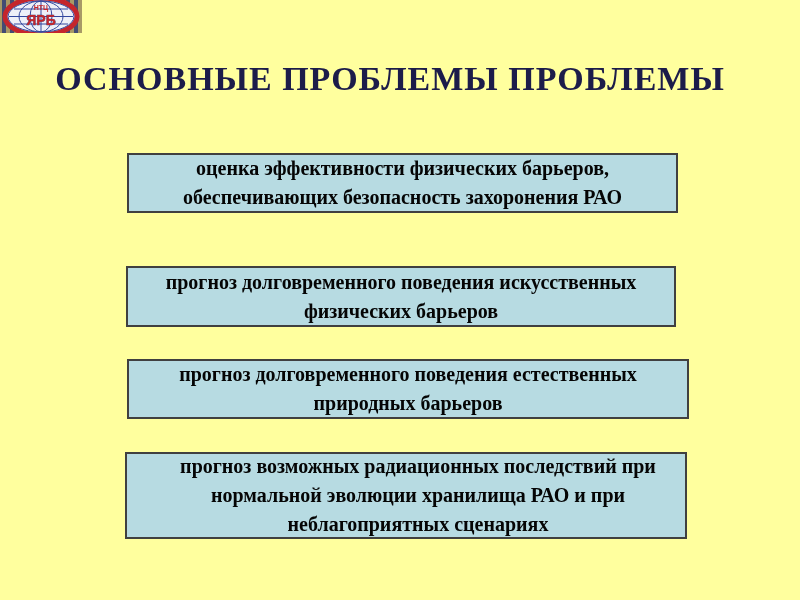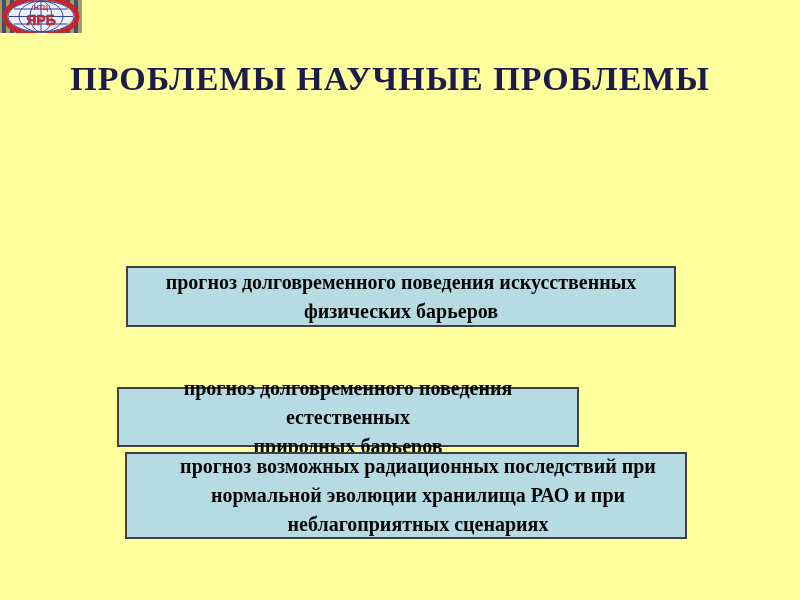--- a/index.html
+++ b/index.html
@@ -57,21 +57,21 @@
     display: block;
     white-space: pre-line;
     font-size: 20px;
     font-weight: bold;
     color: #050505;
     line-height: 29px;
     padding: 0 6px;
   }
   .box-1 { left: 127px; top: 153px; width: 551px; height: 60px; }
   .box-2 { left: 126px; top: 257px; width: 550px; height: 61px; margin-top: 9px; }
-  .box-3 { left: 117px; top: 359px; width: 462px; height: 60px; margin-top: 28px; }
+  .box-3 { left: 127px; top: 359px; width: 562px; height: 60px; }
   .box-4 { left: 125px; top: 452px; width: 562px; height: 87px; padding-left: 24px; }
 </style>
 </head>
 <body>
 
 <div class="slide">
 
   <div class="logo">
     <svg width="82" height="33" viewBox="0 0 82 33">
 
@@ -97,22 +97,26 @@
         <line x1="41" y1="1" x2="41" y2="32"></line>
         <line x1="9" y1="16.5" x2="73" y2="16.5"></line>
         <line x1="14" y1="9" x2="68" y2="9"></line>
         <line x1="14" y1="24" x2="68" y2="24"></line>
       </g>
       <text class="logo-top-text" x="41" y="10" text-anchor="middle" font-size="7" fill="#c4262c">НТЦ</text>
       <text class="logo-main-text" x="41" y="25" text-anchor="middle" font-size="14" fill="#c4262c" stroke="#2a3570" stroke-width="0.5" paint-order="stroke">ЯРБ</text>
     </svg>
   </div>
 
-  <h1 class="slide-title">ПРОБЛЕМЫ НАУЧНЫЕ ПРОБЛЕМЫ</h1>
+  <h1 class="slide-title">ОСНОВНЫЕ ПРОБЛЕМЫ ПРОБЛЕМЫ</h1>
 
+  <div class="problem-box box-1">
+    <span class="box-text">оценка эффективности физических барьеров,
+обеспечивающих безопасность захоронения РАО</span>
+  </div>
 
   <div class="problem-box box-2">
     <span class="box-text">прогноз долговременного поведения искусственных
 физических барьеров</span>
   </div>
 
   <div class="problem-box box-3">
     <span class="box-text">прогноз долговременного поведения естественных
 природных барьеров</span>
   </div>

